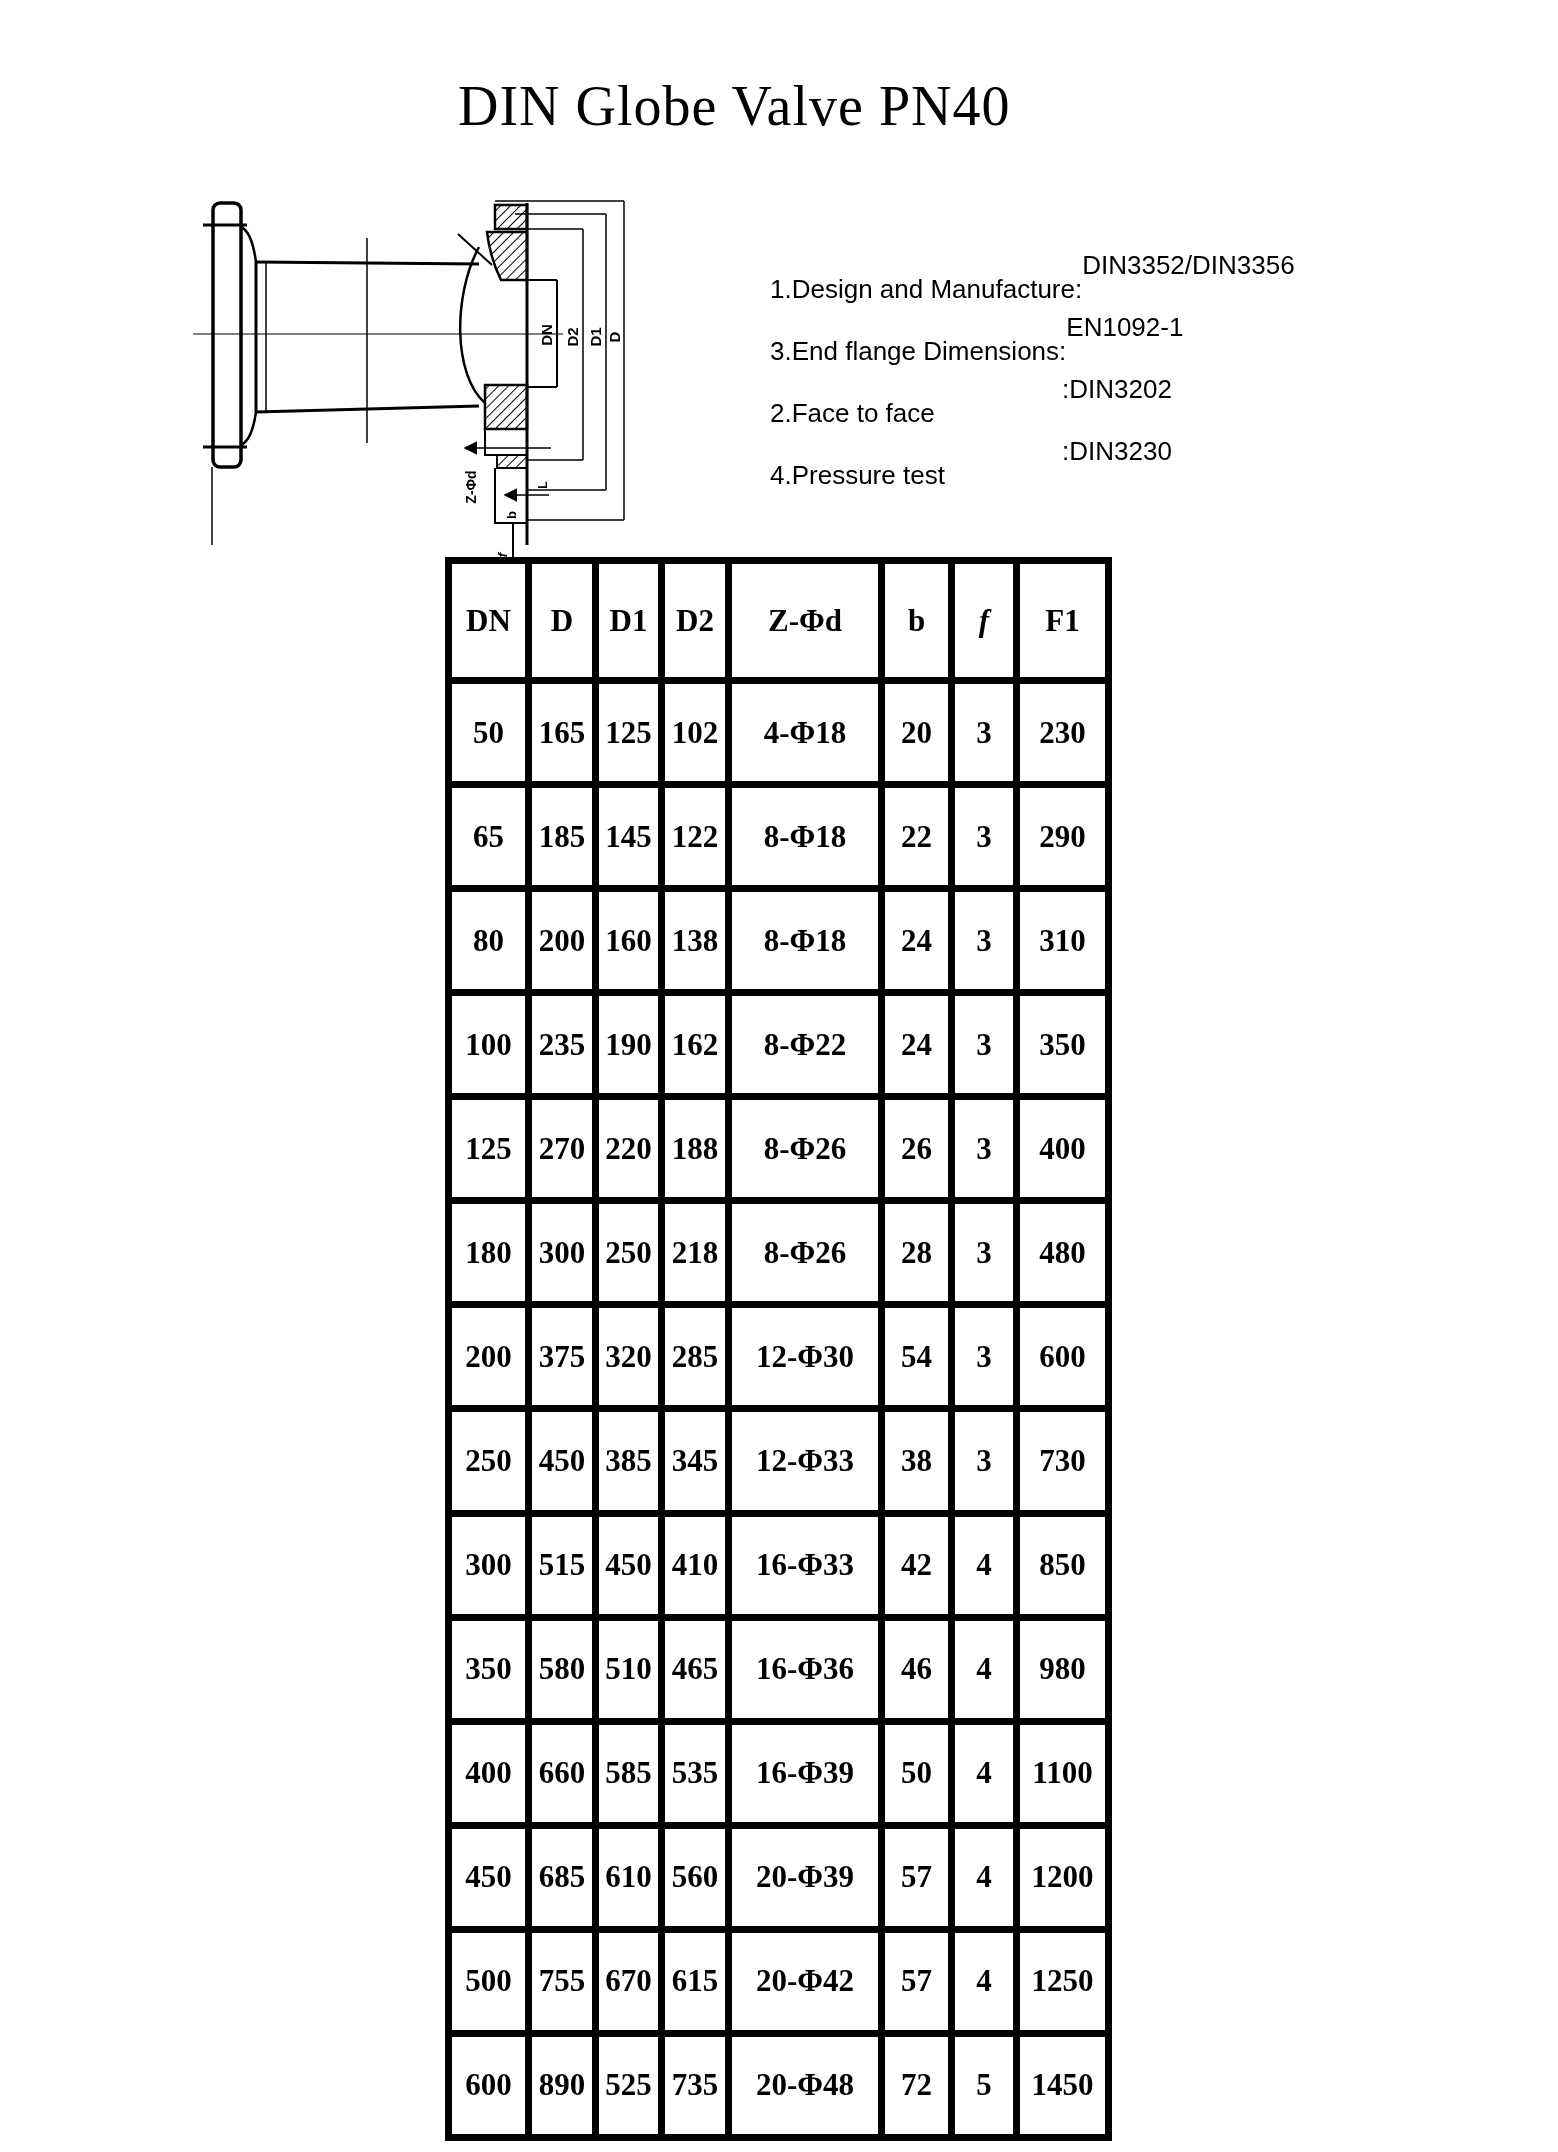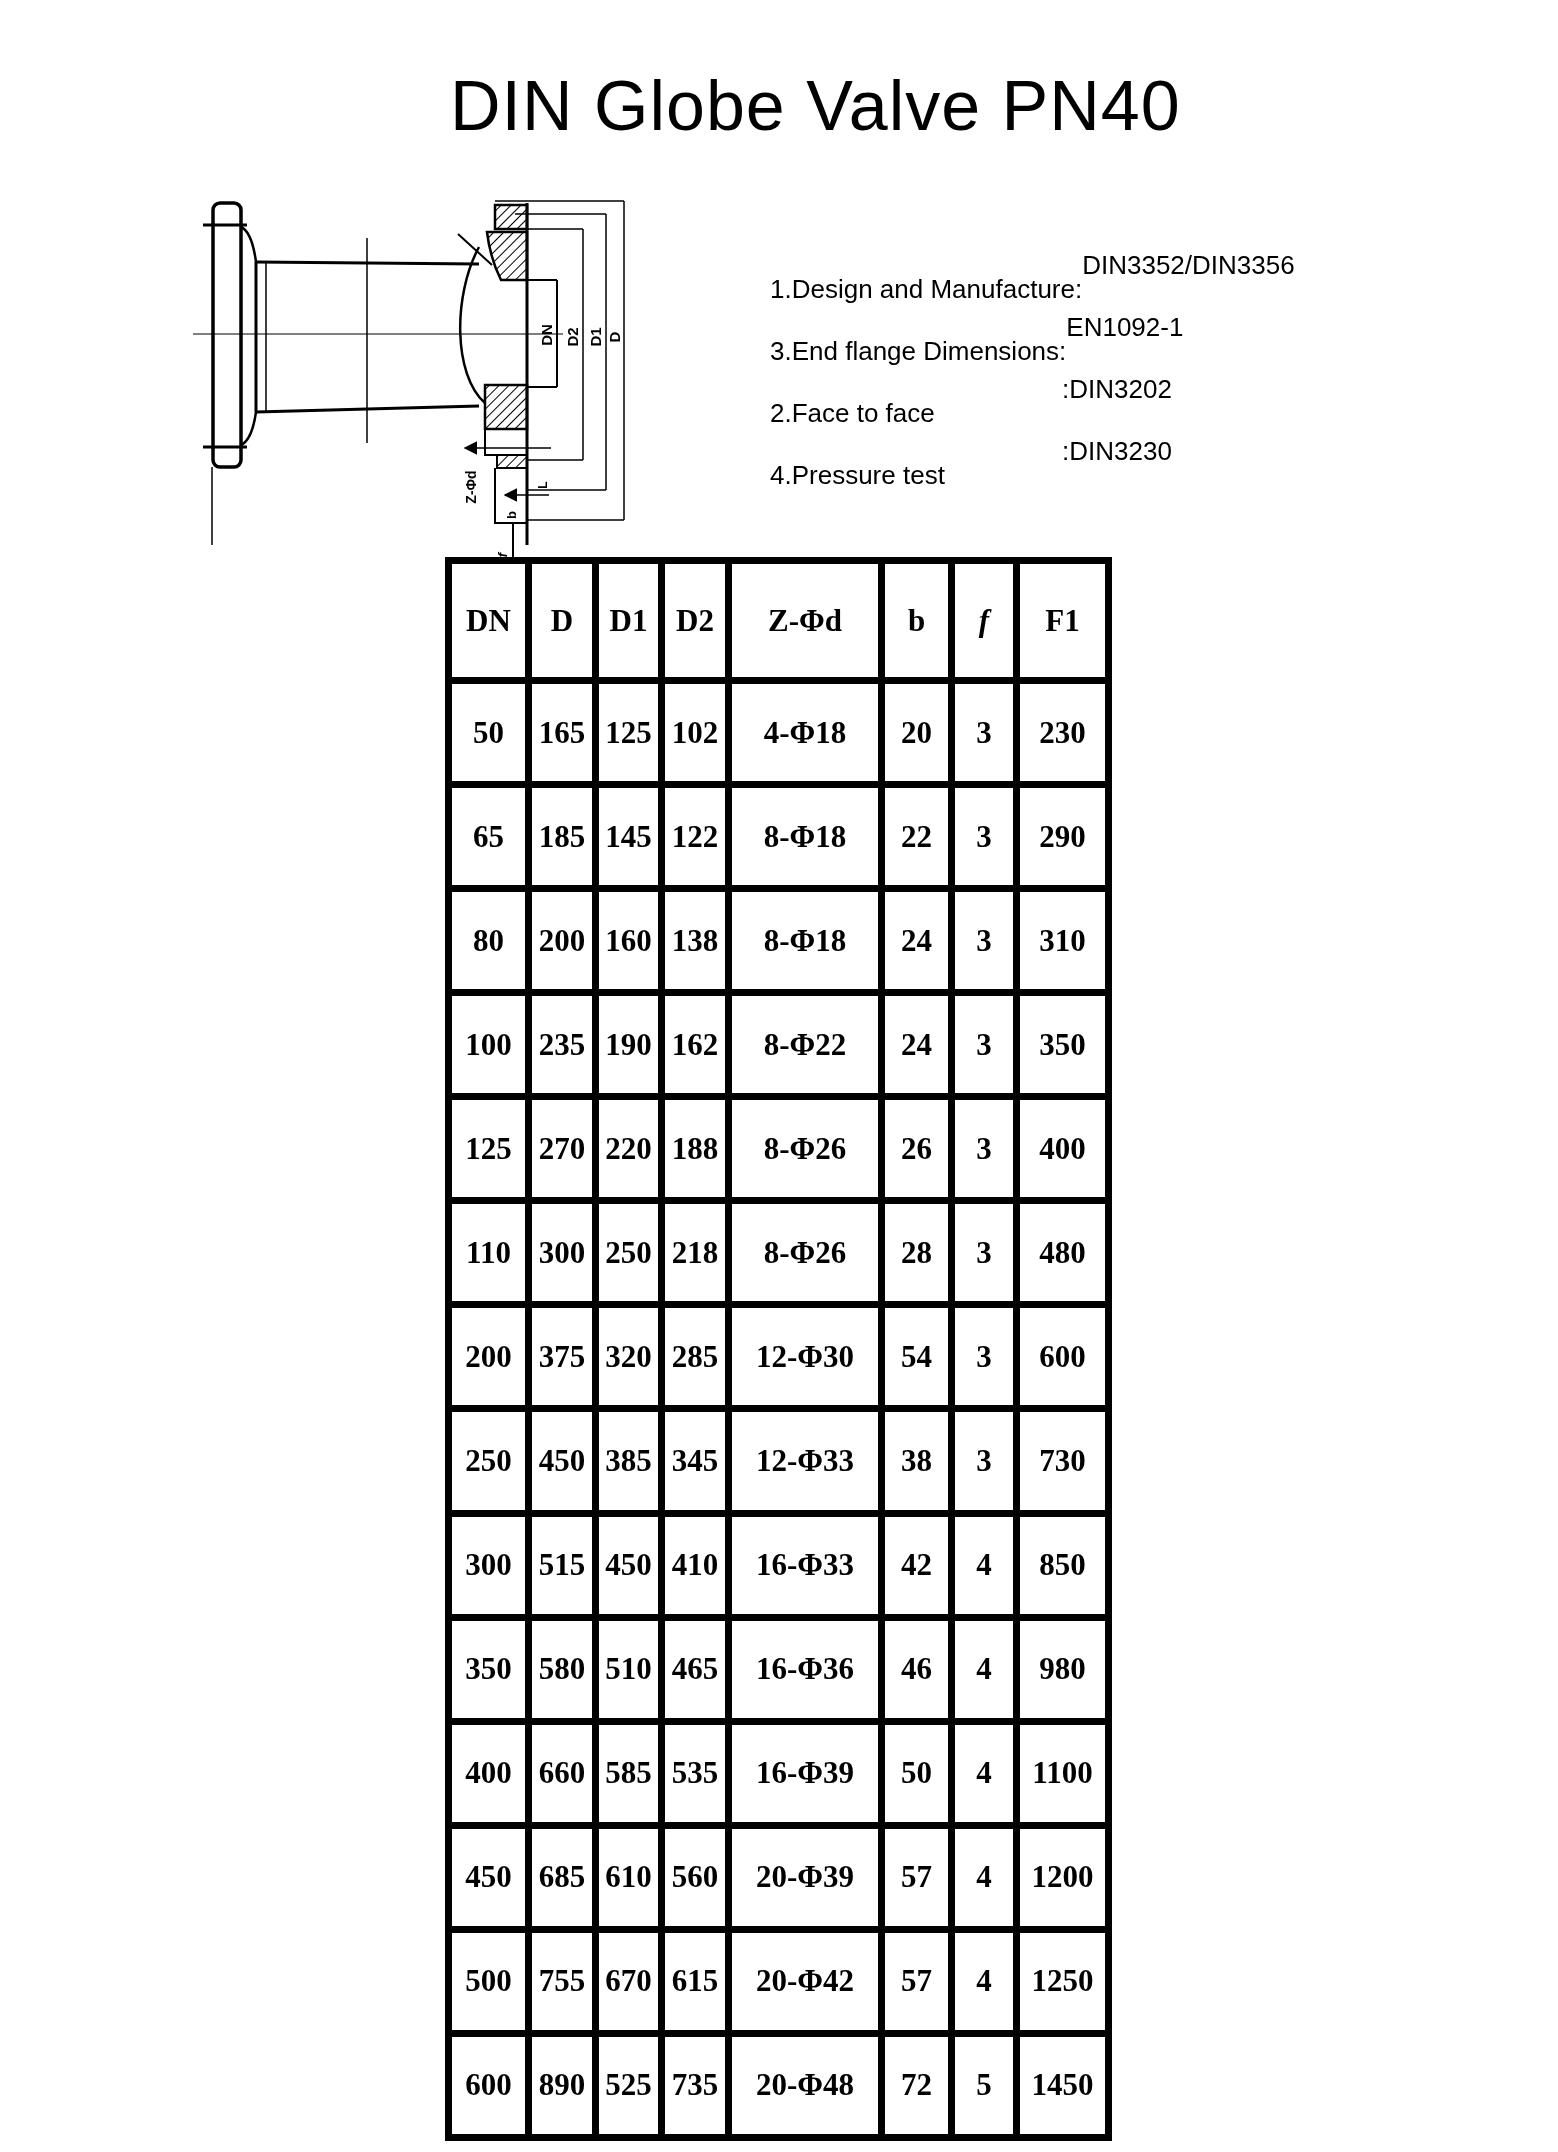--- a/index.html
+++ b/index.html
@@ -1,23 +1,23 @@
 <!DOCTYPE html>
 <html><head>
 <meta charset="utf-8">
 <style>
   html,body{margin:0;padding:0;}
   body{
     width:1558px;height:2152px;position:relative;background:#ffffff;color:#000;
     font-family:"Liberation Sans",sans-serif;overflow:hidden;
   }
   .title{
-    position:absolute;left:446px;top:62px;margin:4px;
-    font-family:Liberation Sans, sans-serif;font-weight:400;
-    font-size:70px;letter-spacing:1px;white-space:nowrap;
+    position:absolute;left:446px;top:62px;margin:12px;
+    font-family:Liberation Serif, serif;font-weight:400;
+    font-size:56px;letter-spacing:1px;white-space:nowrap;
   }
   .drawing{position:absolute;left:135px;top:135px;width:530px;height:460px;}
   .spec{position:absolute;left:770px;top:246px;font-size:26px;line-height:38px;}
   .spec-heading{white-space:nowrap;}
   .spec-line{display:flex;white-space:nowrap;}
   .spec-label{flex:0 0 292px;margin-top:24px;}
   .spec-value{flex:0 0 auto;text-align:right;}
   .dim-table{
     position:absolute;left:445px;top:557px;width:660px;height:1584px;
     border-collapse:collapse;table-layout:fixed;background:#fff;
@@ -195,21 +195,21 @@
         <td>125</td>
         <td>270</td>
         <td>220</td>
         <td>188</td>
         <td>8-Φ26</td>
         <td>26</td>
         <td>3</td>
         <td>400</td>
       </tr>
       <tr>
-        <td>110</td>
+        <td>180</td>
         <td>300</td>
         <td>250</td>
         <td>218</td>
         <td>8-Φ26</td>
         <td>28</td>
         <td>3</td>
         <td>480</td>
       </tr>
       <tr>
         <td>200</td>

